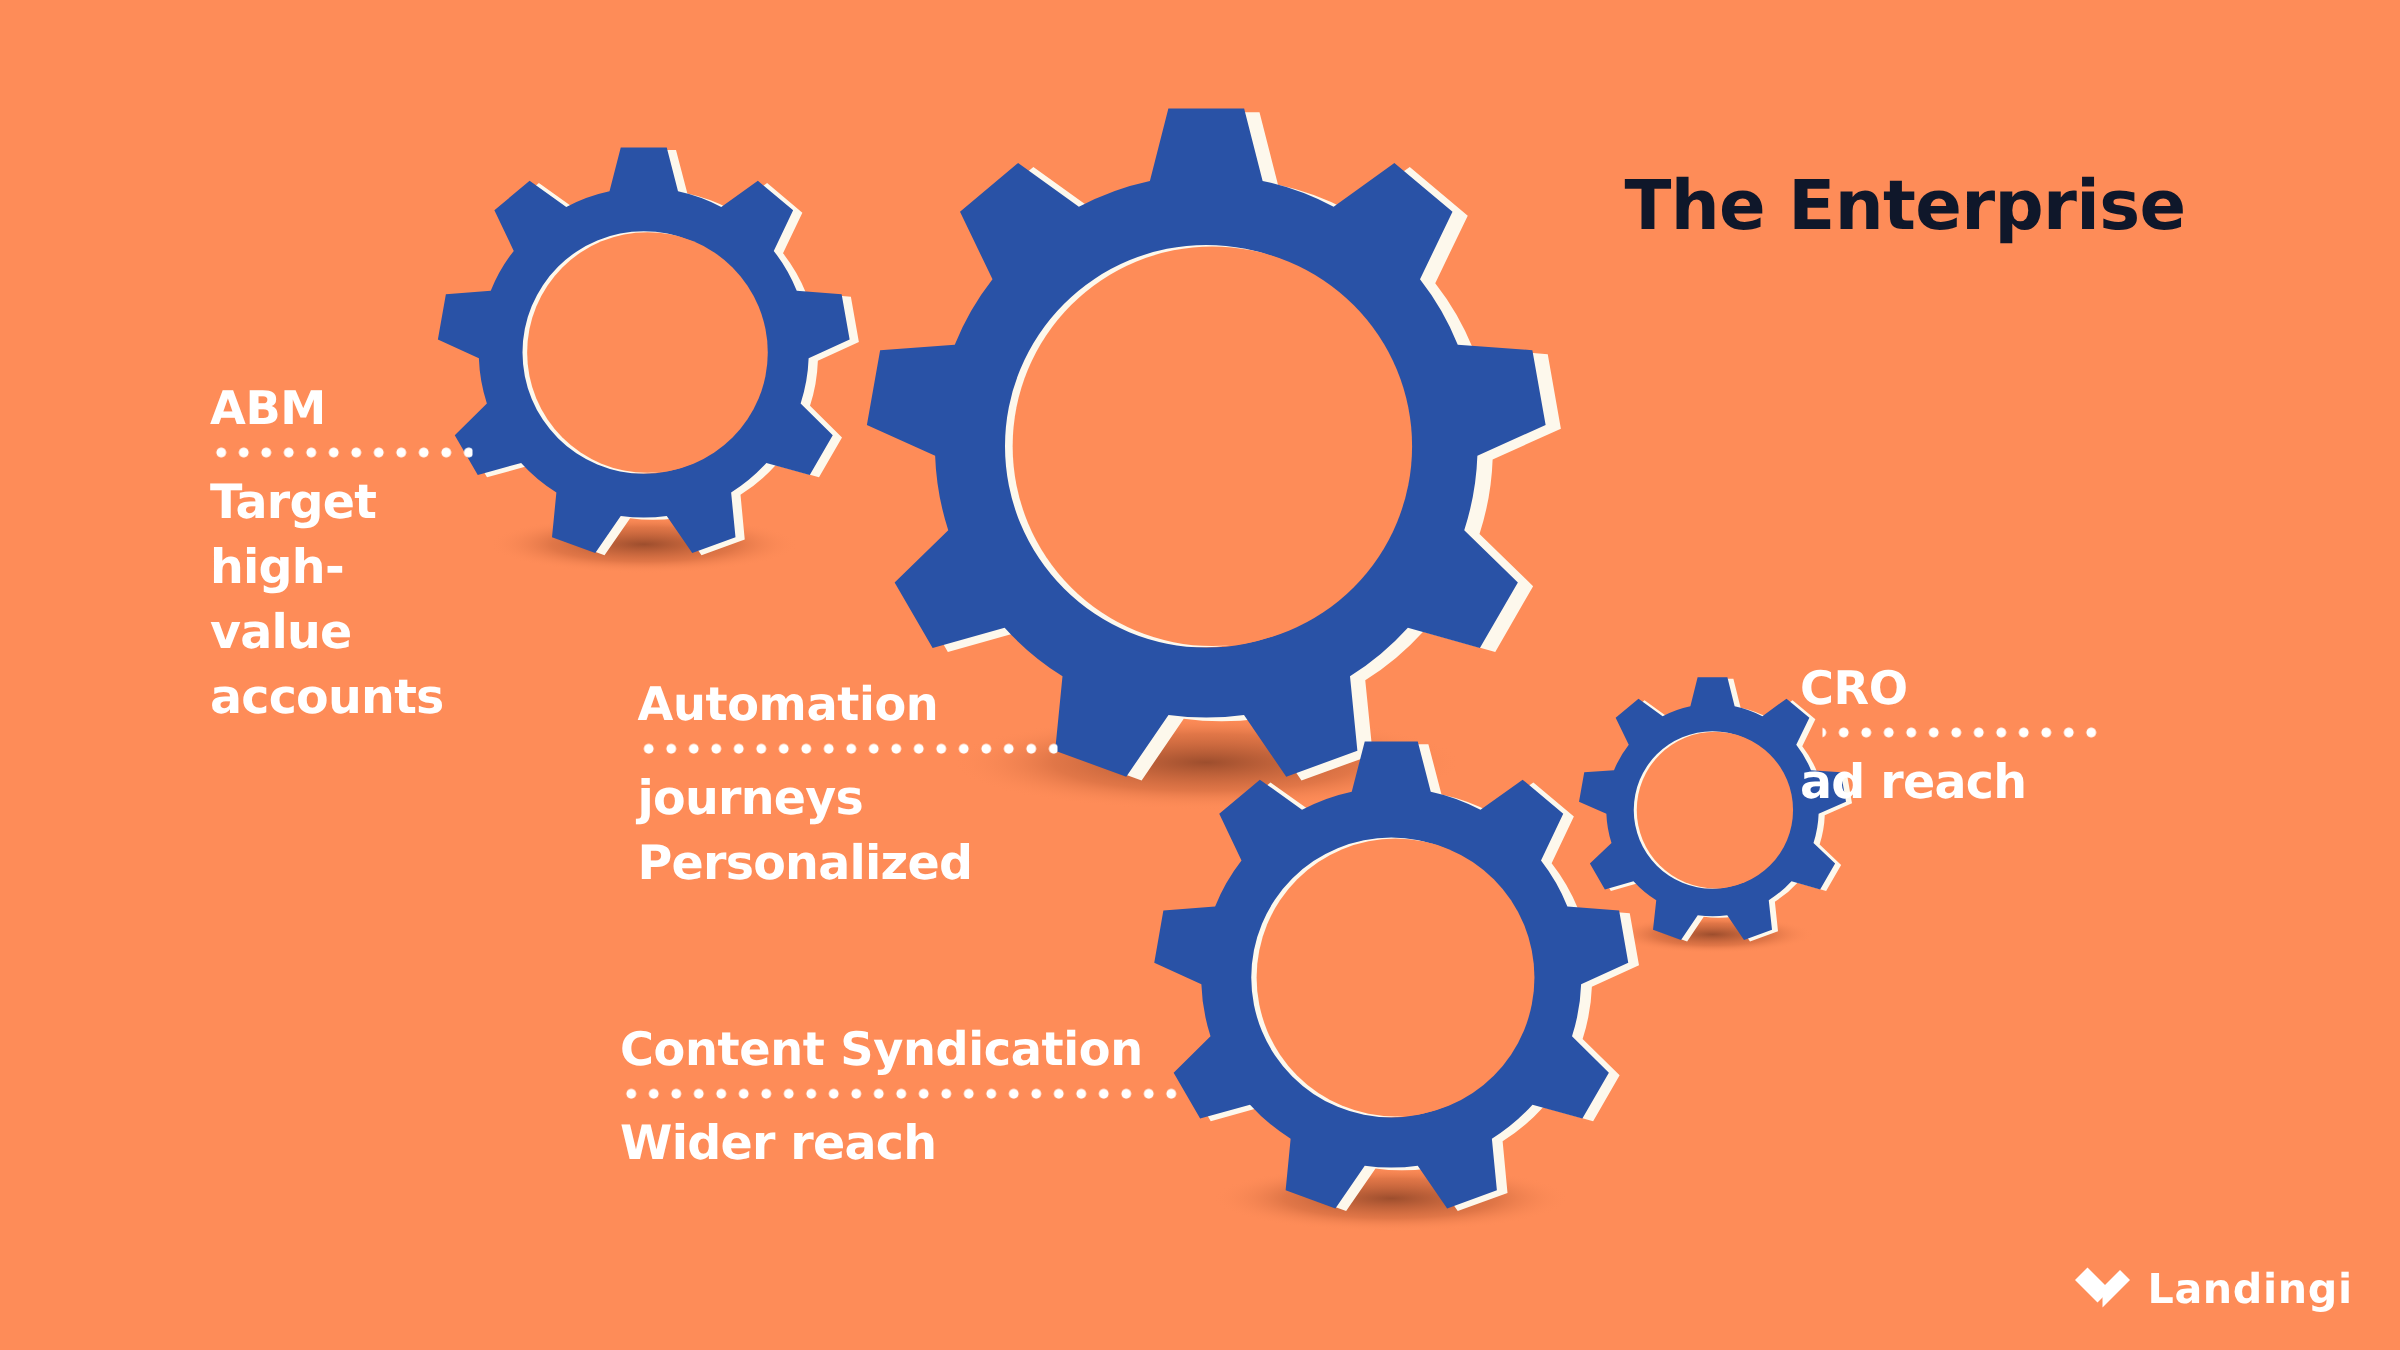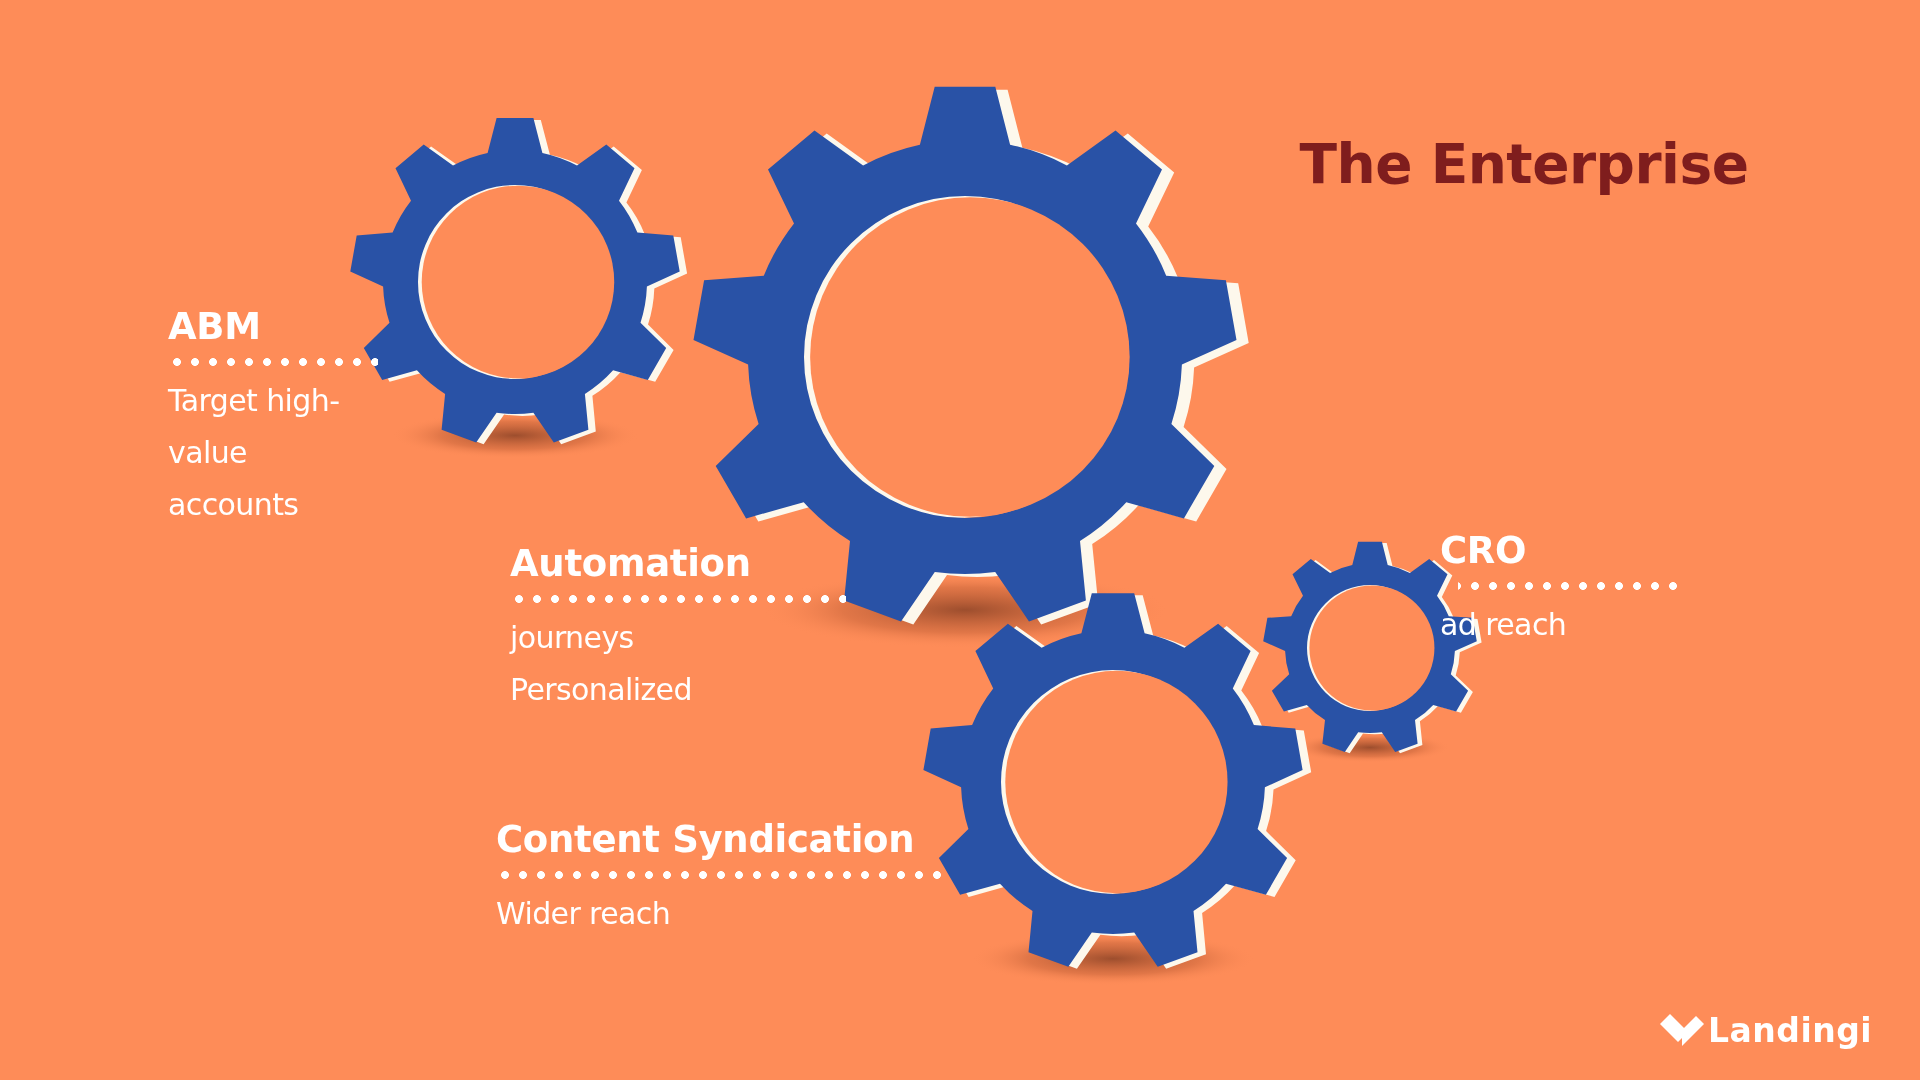--- a/index.html
+++ b/index.html
@@ -6,34 +6,34 @@
     body {
       width: 1920px; height: 1080px; overflow: hidden; position: relative;
       background: #fe8c58;
       font-family: "DejaVu Sans", "Liberation Sans", sans-serif;
       color: #ffffff;
     }
     #scene { position: absolute; left: 0; top: 0; width: 1920px; height: 1080px; }
     .title {
       position: absolute; left: 1284px; top: 122px; width: 480px;
       text-align: center; font-weight: bold; font-size: 55px; line-height: 85px;
-      letter-spacing: -0.5px; color: #7f1d1d;
+      letter-spacing: -0.5px; color: #0f172a;
     }
     .title span { display: block; }
     .block { position: absolute; }
     .block .label { font-weight: bold; font-size: 37px; line-height: 44px; white-space: nowrap; letter-spacing: -0.3px; }
     .block .dots {
       height: 10px; margin: 8px 0 8px 0;
       background-image: radial-gradient(circle, #fff 3.6px, transparent 4.2px);
       background-size: 18px 10px; background-repeat: repeat-x; background-position: 0 0;
     }
-    .block .desc { font-size: 30px; line-height: 52px; font-weight: normal; letter-spacing: -0.6px; }
+    .block .desc { font-size: 38px; line-height: 52px; font-weight: bold; letter-spacing: -0.6px; }
     .block.right { }
     .block.right .dots { background-position: right 0; }
-    .logo { position: absolute; left: 1658px; top: 1006px; height: 48px; display: flex; align-items: center; }
+    .logo { position: absolute; left: 1658px; top: 1006px; height: 48px; display: flex; align-items: center; gap: 10px; }
     .logo-text { font-size: 33px; font-weight: bold; letter-spacing: 0.5px; color: #fff; }
   </style>
 </head>
 <body>
 
 <svg id="scene" width="1920" height="1080" viewBox="0 0 1920 1080" xmlns="http://www.w3.org/2000/svg">
   <defs>
     <radialGradient id="shadowGrad" cx="50%" cy="50%" r="50%">
       <stop offset="0%" stop-color="#8c4326" stop-opacity="0.85"></stop>
       <stop offset="60%" stop-color="#b5562f" stop-opacity="0.4"></stop>

